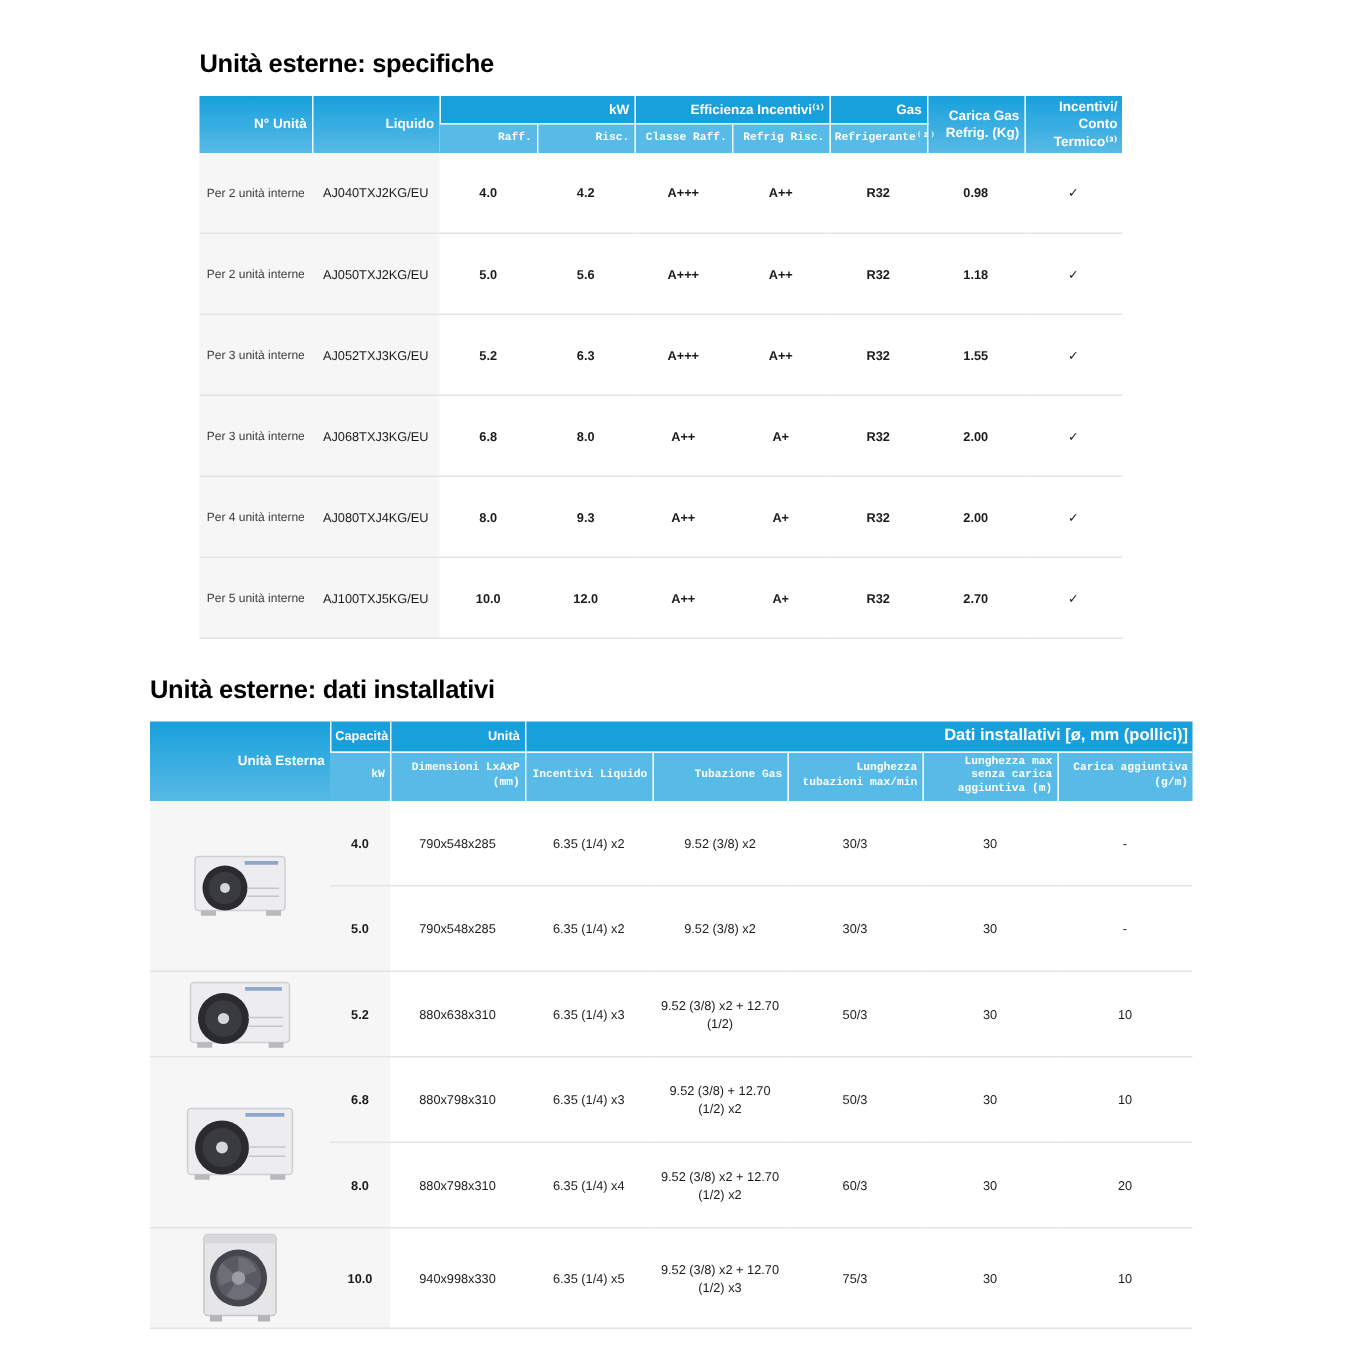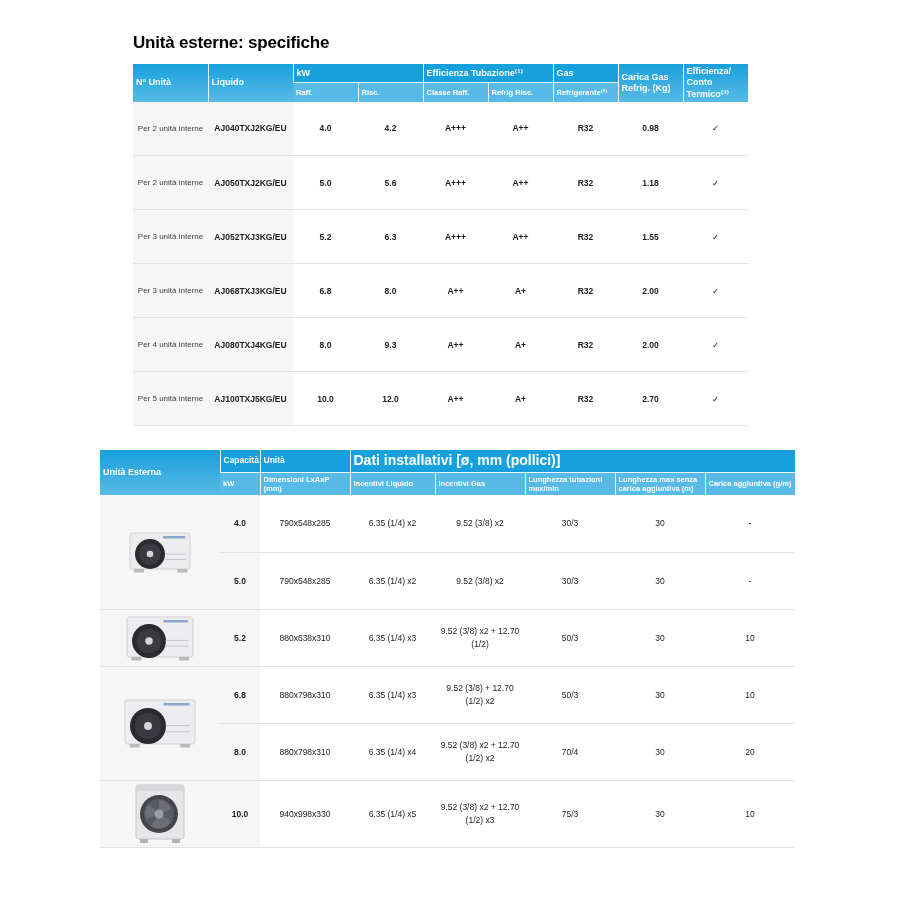--- a/index.html
+++ b/index.html
@@ -19,38 +19,38 @@
   }
   .section{position:absolute;}
   .sec1{left:133px;top:33px;width:615px;}
   .sec2{left:100px;top:450px;width:695px;}
   h1.title{
     font-size:17px;font-weight:700;color:#000;letter-spacing:-0.2px;
     margin:0 0 11px 0;line-height:20px;
   }
   table{border-collapse:collapse;table-layout:fixed;width:100%;}
   thead th{
-    color:#fff;font-weight:700;text-align:left;vertical-align:middle;
+    color:#fff;font-weight:700;text-align:right;vertical-align:middle;
     padding:2px 3px;line-height:1.25;
   }
   .h-top{background:var(--hdr-top);font-size:9px;}
-  .h-sub{background:var(--hdr-sub);font-size:7.5px;font-weight:700;}
+  .h-sub{background:var(--hdr-sub);font-size:7.5px;font-weight:700;font-family:Liberation Mono, monospace;}
   .h-span{background:linear-gradient(var(--hdr-top),var(--hdr-sub));font-size:9px;}
   thead th + th{border-left:1px solid rgba(255,255,255,.9);}
   thead tr.subrow th{border-top:1px solid rgba(255,255,255,.9);}
   tbody td{
     text-align:center;vertical-align:middle;padding:2px 4px;
     font-size:8.5px;color:var(--txt);
     border-bottom:1px solid var(--line);
     line-height:1.45;
   }
   .spec tbody tr{height:54px;}
   .spec tbody td.gray{background:var(--gray-col);}
   .spec tbody td.unitcount{font-size:8px;color:var(--txt2);white-space:nowrap;font-weight:400;}
-  .spec tbody td.model{font-weight:700;white-space:nowrap;}
+  .spec tbody td.model{font-weight:400;white-space:nowrap;}
   .spec tbody td.val{font-weight:700;}
   .spec thead tr{height:17px;}
   .inst thead tr.toprow{height:20px;}
   .inst thead tr.subrow{height:22px;}
   .inst tbody tr{height:57px;}
   .inst tbody td.gray{background:var(--gray-col);}
   .inst tbody td.capacity{font-weight:700;}
   .inst tbody td.imgcell{background:var(--gray-col);}
   .unit-img{display:flex;align-items:center;justify-content:center;}
 </style>
@@ -71,24 +71,24 @@
           <col style="width:65px">
         <col style="width:65px">
           <col style="width:65px">
           <col style="width:65px">
       </colgroup>
       <thead>
         <tr class="toprow">
           <th rowspan="2" class="h-span">N° Unità</th>
           <th rowspan="2" class="h-span">Liquido</th>
           <th colspan="2" class="h-top">kW</th>
-          <th colspan="2" class="h-top">Efficienza Tubazione⁽¹⁾</th>
+          <th colspan="2" class="h-top">Efficienza Incentivi⁽¹⁾</th>
           <th class="h-top">Gas</th>
           <th rowspan="2" class="h-span">Carica Gas Refrig. (Kg)</th>
-          <th rowspan="2" class="h-span">Efficienza/ Conto Termico⁽³⁾</th>
+          <th rowspan="2" class="h-span">Incentivi/ Conto Termico⁽³⁾</th>
         </tr>
         <tr class="subrow">
           <th class="h-sub">Raff.</th>
           <th class="h-sub">Risc.</th>
           <th class="h-sub">Classe Raff.</th>
           <th class="h-sub">Refrig Risc.</th>
           <th class="h-sub">Refrigerante⁽²⁾</th>
         </tr>
       </thead>
       <tbody>
@@ -156,43 +156,44 @@
             <td class="val">A+</td>
             <td class="val">R32</td>
             <td class="val">2.70</td>
             <td class="val">✓</td>
           </tr>
         </tbody>
     </table>
   </div>
 
   <div class="section sec2">
+    <h1 class="title">Unità esterne: dati installativi</h1>
     <table class="inst">
       <colgroup>
         <col style="width:120px">
           <col style="width:40px">
           <col style="width:90px">
         <col style="width:85px">
           <col style="width:90px">
           <col style="width:90px">
         <col style="width:90px">
           <col style="width:90px">
       </colgroup>
       <thead>
         <tr class="toprow">
           <th rowspan="2" class="h-span">Unità Esterna</th>
           <th class="h-top" style="font-size:8.5px">Capacità</th>
           <th class="h-top" style="font-size:8.5px">Unità</th>
-          <th colspan="5" class="h-top" style="font-size:14px">Dati installativi [ø, mm (pollici)]</th>
+          <th colspan="5" class="h-top" style="font-size:11px">Dati installativi [ø, mm (pollici)]</th>
         </tr>
         <tr class="subrow">
           <th class="h-sub">kW</th>
           <th class="h-sub">Dimensioni LxAxP (mm)</th>
           <th class="h-sub">Incentivi Liquido</th>
-          <th class="h-sub">Incentivi Gas</th>
+          <th class="h-sub">Tubazione Gas</th>
           <th class="h-sub">Lunghezza tubazioni max/min</th>
           <th class="h-sub">Lunghezza max senza carica aggiuntiva (m)</th>
           <th class="h-sub">Carica aggiuntiva (g/m)</th>
         </tr>
       </thead>
       <tbody>
           <tr>
             <td rowspan="2" class="imgcell">
               <span class="unit-img">
   <svg width="62" height="44" viewBox="0 0 62 44" xmlns="http://www.w3.org/2000/svg">
@@ -271,21 +272,21 @@
             <td>9.52 (3/8) + 12.70 (1/2) x2</td>
             <td>50/3</td>
             <td>30</td>
             <td>10</td>
           </tr>
           <tr>
             <td class="gray capacity">8.0</td>
             <td>880x798x310</td>
             <td>6.35 (1/4) x4</td>
             <td>9.52 (3/8) x2 + 12.70 (1/2) x2</td>
-            <td>70/4</td>
+            <td>60/3</td>
             <td>30</td>
             <td>20</td>
           </tr>
           <tr>
             <td rowspan="1" class="imgcell">
               <span class="unit-img">
   <svg width="54" height="62" viewBox="0 0 54 62" xmlns="http://www.w3.org/2000/svg">
     <rect x="3" y="2" width="48" height="54" rx="2.5" fill="#e6e6e8" stroke="#c6c6ca" stroke-width="1"></rect>
     <rect x="3" y="2" width="48" height="6" fill="#d8d8db"></rect>
     <circle cx="26" cy="31" r="19" fill="#45454c"></circle>

